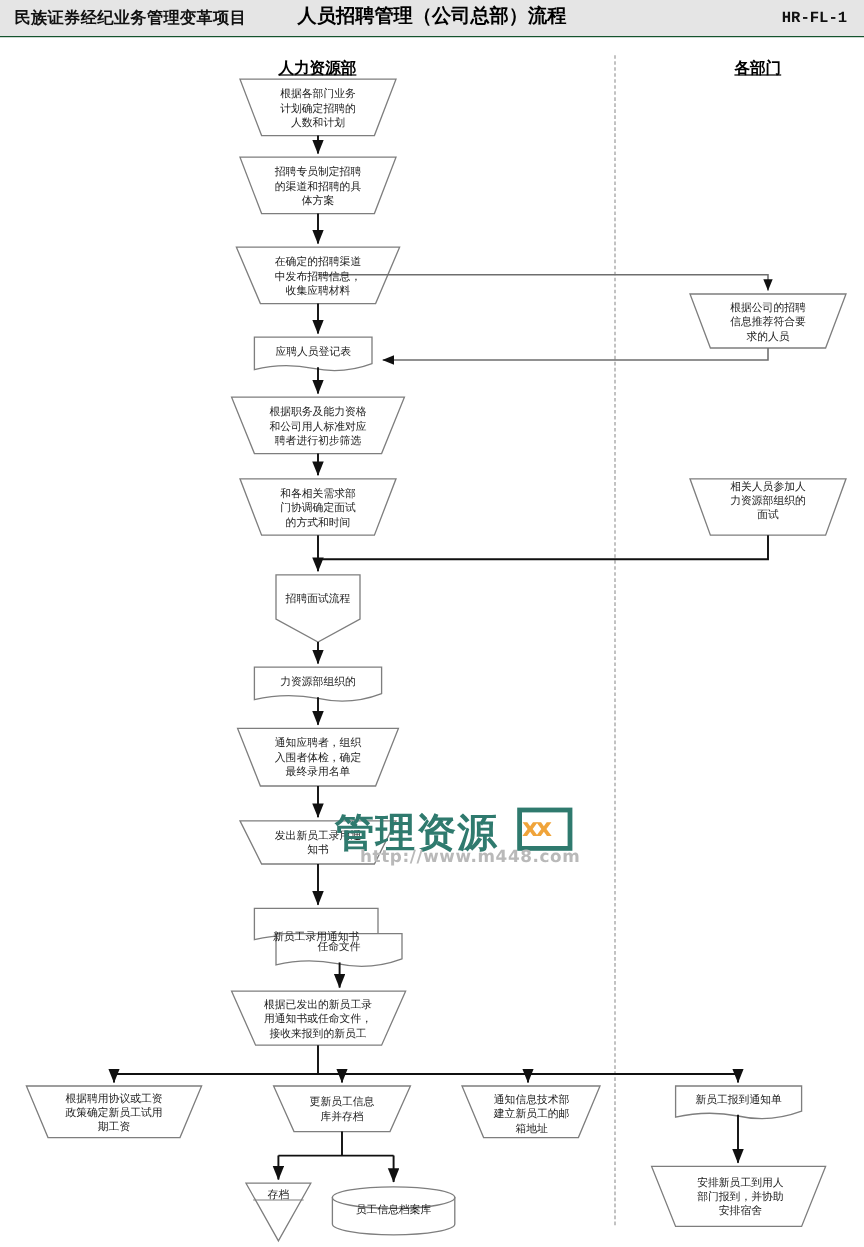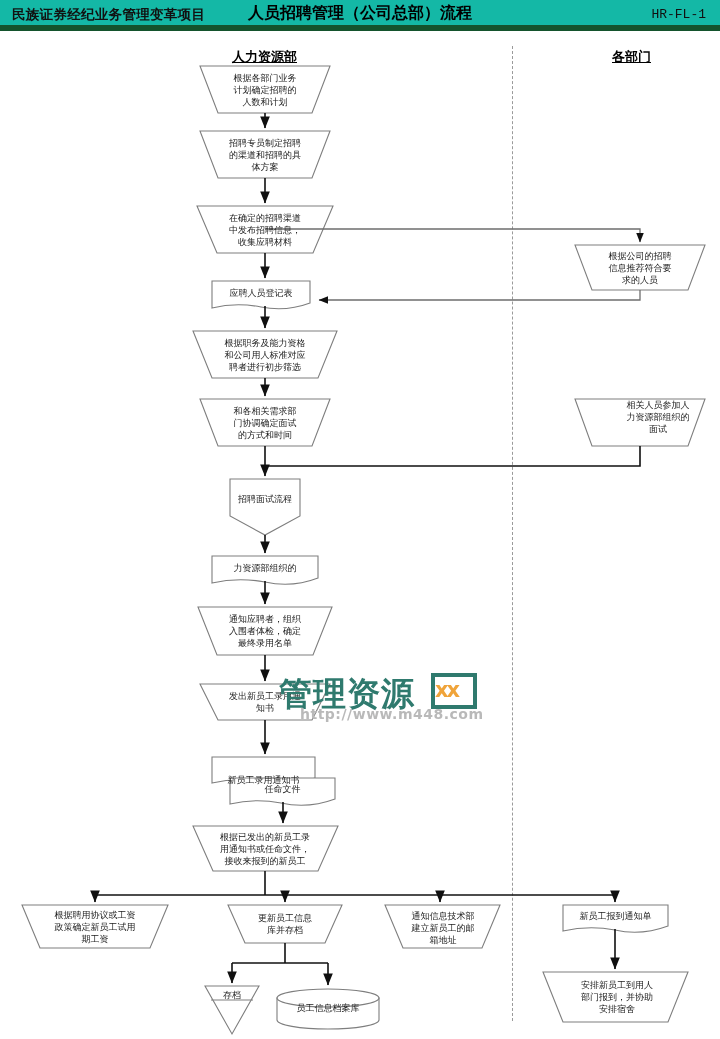--- a/index.html
+++ b/index.html
@@ -7,36 +7,36 @@
     width:720px;height:1039px;
     background:#ffffff;
     font-family:"Liberation Serif","DejaVu Serif",serif;
     position:relative;overflow:hidden;
   }
   #sheet{position:relative;width:720px;height:1039px;}
 
   
   .hdr{
     position:absolute;left:0;top:0;width:720px;height:31px;
-    background:#14b8a6;
-    border-bottom:6px solid #14532d;
+    background:#e5e5e5;
+    border-bottom:1px solid #14532d;
     box-sizing:border-box;
   }
   .hdr-left{
     position:absolute;left:12px;top:6px;
     font-size:13.5px;font-weight:bold;color:#111;
     letter-spacing:.3px;white-space:nowrap;
   }
   .hdr-center{
     position:absolute;left:0;top:3px;width:720px;text-align:center;
     font-size:16px;font-weight:bold;color:#000;white-space:nowrap;
   }
   .hdr-right{
     position:absolute;right:14px;top:7px;
-    font-size:13px;font-weight:normal;color:#111;
+    font-size:13px;font-weight:bold;color:#111;
     font-family:"Liberation Mono","DejaVu Sans Mono",monospace;
     white-space:nowrap;
   }
 
   
   .lane-hdr{
     position:absolute;font-size:13px;font-weight:bold;color:#000;
     text-decoration:underline;white-space:nowrap;
   }
 
@@ -220,21 +220,21 @@
   <div class="nlabel" style="left:230px;top:909px;width:110px;height:30px;">更新员工信息
 库并存档</div>
   <div class="nlabel" style="left:205px;top:988px;width:54px;height:14px;">存档</div>
   <div class="nlabel" style="left:278px;top:1000px;width:100px;height:16px;">员工信息档案库</div>
   <div class="nlabel" style="left:388px;top:907px;width:110px;height:42px;">通知信息技术部
 建立新员工的邮
 箱地址</div>
   <div class="nlabel" style="left:578px;top:247px;width:124px;height:42px;">根据公司的招聘
 信息推荐符合要
 求的人员</div>
-  <div class="nlabel" style="left:596px;top:401px;width:124px;height:32px;">相关人员参加人
+  <div class="nlabel" style="left:578px;top:401px;width:124px;height:32px;">相关人员参加人
 力资源部组织的
 面试</div>
   <div class="nlabel" style="left:563px;top:906px;width:105px;height:20px;">新员工报到通知单</div>
   <div class="nlabel" style="left:548px;top:975px;width:138px;height:44px;">安排新员工到用人
 部门报到，并协助
 安排宿舍</div>
 
   <div class="wm">
     <div class="wm-main">管理资源</div>
     <div class="wm-box"></div>

